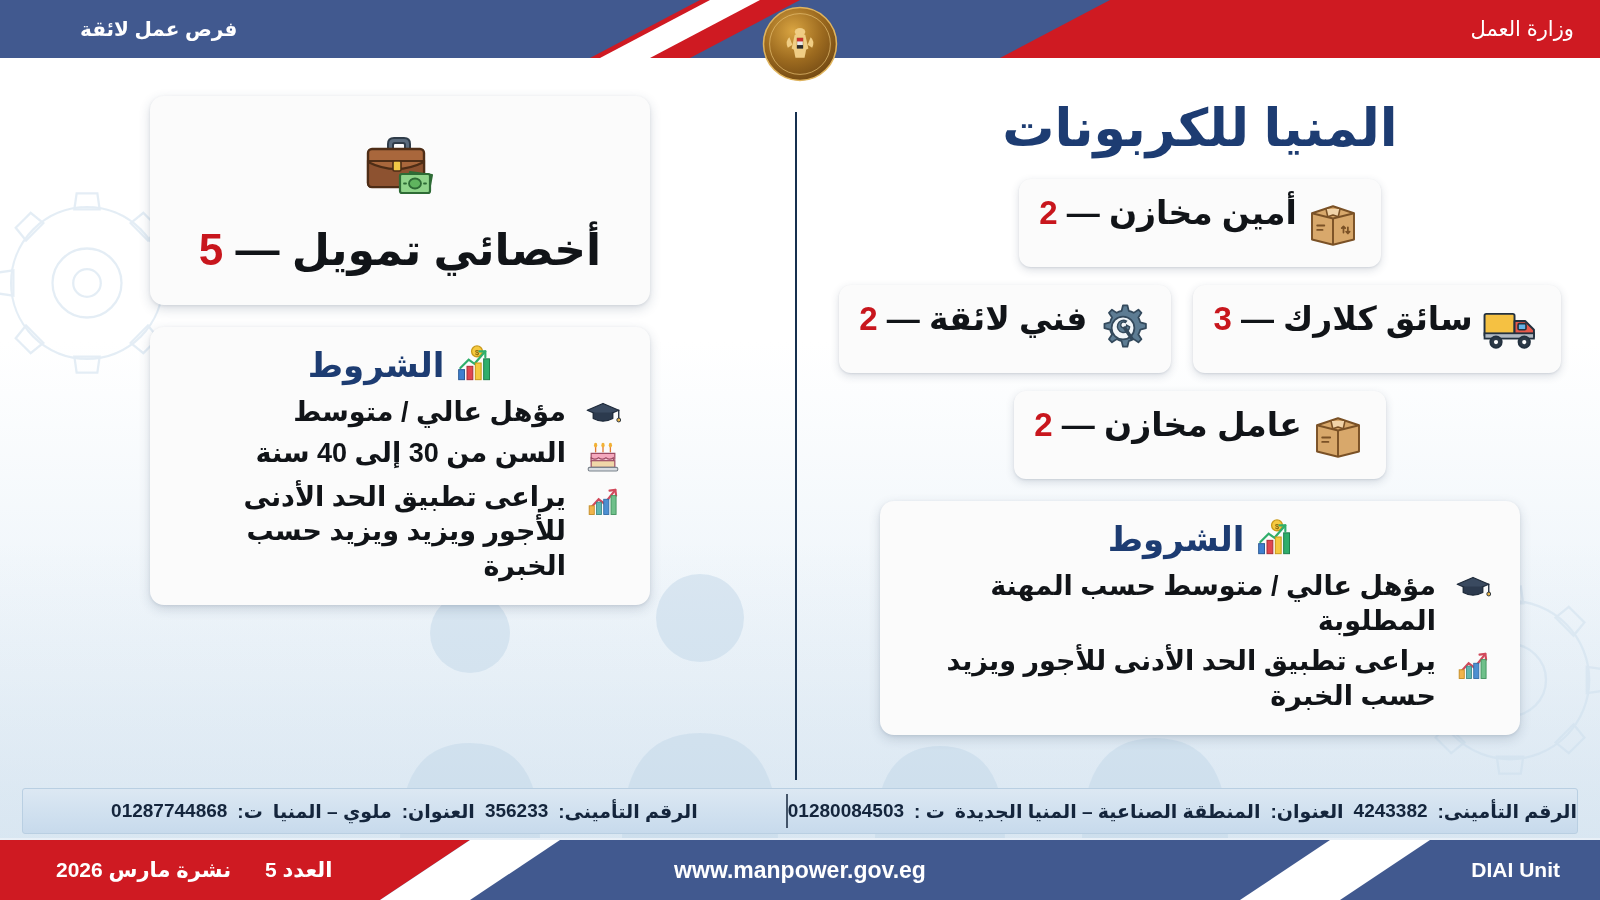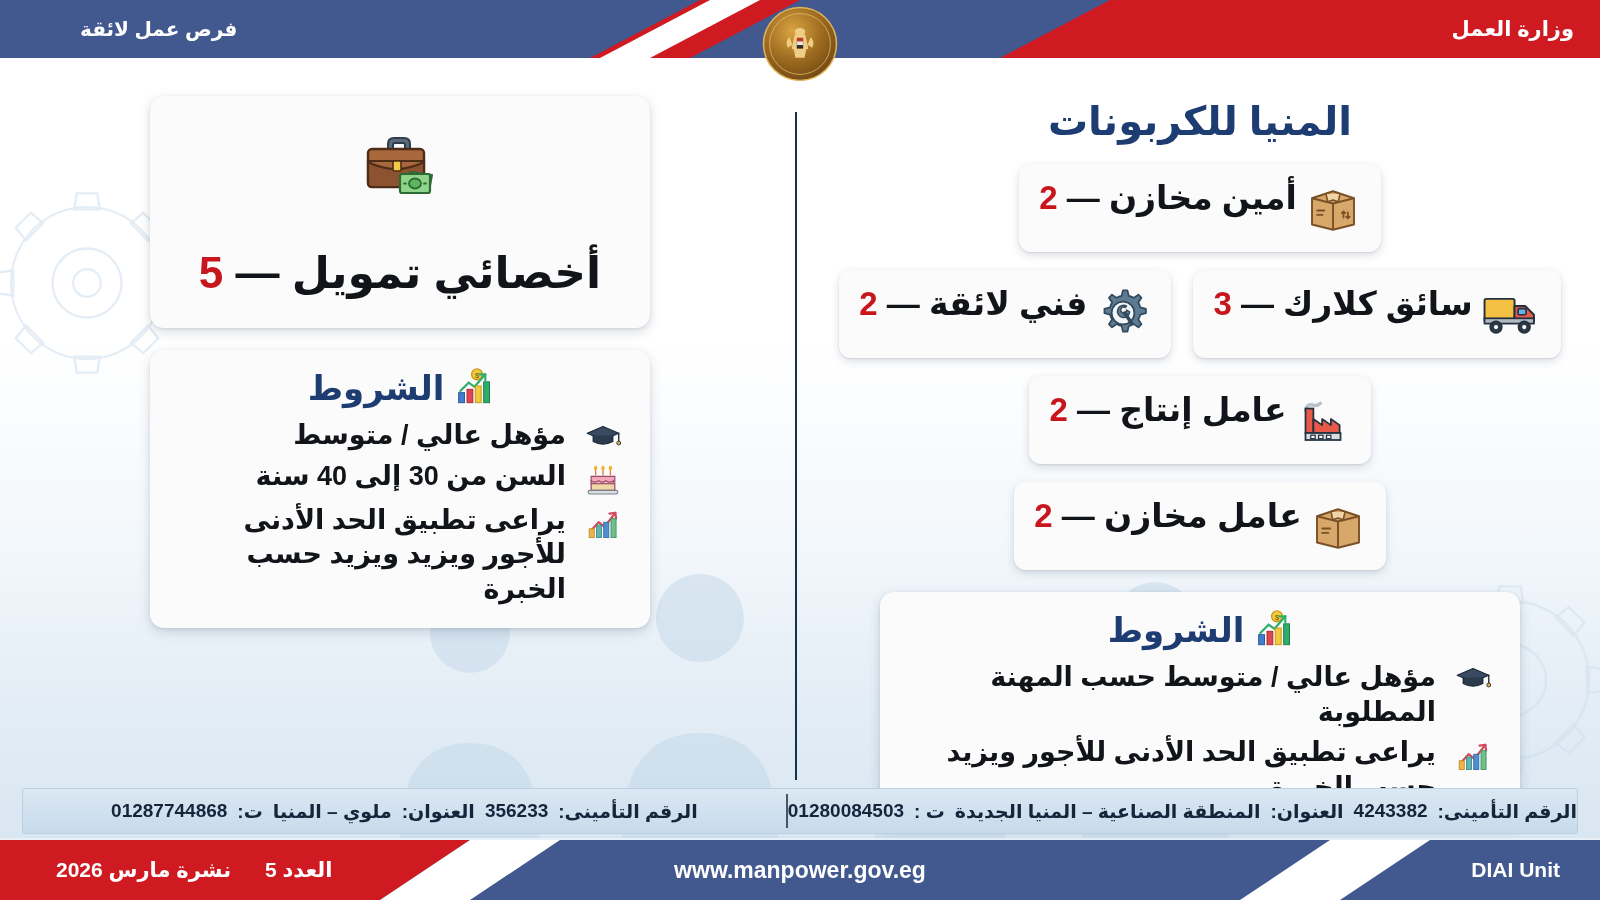--- a/index.html
+++ b/index.html
@@ -66,21 +66,21 @@
     clip-path: polygon(110px 0, 600px 0, 600px 100%, 0 100%);
   }
   .hdr-left-label {
     position: absolute; top: 0; left: 80px; height: 58px;
     display: flex; align-items: center;
     color: #ffffff; font-size: 20px; font-weight: 700; letter-spacing: .3px;
   }
   .hdr-right-label {
     position: absolute; top: 0; right: 26px; height: 58px;
     display: flex; align-items: center;
-    color: #ffffff; font-size: 21px; font-weight: 700;
+    color: #ffffff; font-size: 21px; font-weight: 400;
   }
 
   
   .emblem {
     position: absolute; top: 6px; left: 50%; transform: translateX(-50%);
     width: 76px; height: 76px; z-index: 8;
   }
 
   
   .divider {
@@ -91,21 +91,21 @@
 
   .col {
     position: absolute; top: 96px; z-index: 4;
   }
   .col-right { right: 30px; width: 740px; }
   .col-left  { left: 30px;  width: 740px; }
 
   .col-title {
     text-align: center;
     color: #1d3c72;
-    font-size: 40px;
+    font-size: 52px;
     font-weight: 700;
     line-height: 1.25;
     margin-bottom: 18px;
     text-shadow: 0 1px 0 rgba(255,255,255,.9);
   }
   .col-left .col-title { font-size: 38px; }
 
   
   .cards-grid {
     display: flex; flex-wrap: wrap; justify-content: center;
@@ -131,21 +131,21 @@
 
   .card-solo { display: flex; justify-content: center; margin-top: 18px; }
 
   
   .feature-card {
     background: #fbfbfb;
     border-radius: 14px;
     box-shadow: 0 4px 12px rgba(40,60,90,.18), 0 1px 3px rgba(40,60,90,.10);
     padding: 26px 30px 30px;
     width: 500px; margin: 0 auto;
-    display: flex; flex-direction: column; align-items: center; gap: 23px;
+    display: flex; flex-direction: column; align-items: center;
   }
   .feature-card .fc-icon { height: 92px; display: flex; align-items: center; justify-content: center; }
   .feature-card .fc-label {
     margin-top: 10px;
     font-size: 44px; font-weight: 700; color: #111418; white-space: nowrap;
   }
   .feature-card .fc-num { color: #c8161d; }
 
   
   .cond-card {
@@ -381,40 +381,20 @@
             <path d="M34 32 L42 44" stroke="#33495c" stroke-width="4" stroke-linecap="round"></path>
           </svg>
         </div>
         <div class="jc-label">
           <span>فني لائقة</span>
           <span>—</span>
           <span class="jc-num">2</span>
         </div>
       </div>
 
-      <div class="job-card">
-        <div class="jc-icon">
-          <svg width="56" height="56" viewBox="0 0 64 64">
-            <path d="M12 22 q2 -8 8 -6 q5 2 9 -2" fill="none" stroke="#b9c2ca" stroke-width="4" stroke-linecap="round"></path>
-            <rect x="12" y="20" width="9" height="28" fill="#e8594a" stroke="#23313f" stroke-width="2"></rect>
-            <path d="M21 48 V32 l10 7 V32 l10 7 V32 l10 7 V48 z" fill="#e8594a" stroke="#23313f" stroke-width="2" stroke-linejoin="round"></path>
-            <rect x="12" y="48" width="40" height="8" fill="#d8dde2" stroke="#23313f" stroke-width="2"></rect>
-            <g fill="#ffffff" stroke="#23313f" stroke-width="1.4">
-              <rect x="18" y="50.5" width="5" height="4"></rect>
-              <rect x="27" y="50.5" width="5" height="4"></rect>
-              <rect x="36" y="50.5" width="5" height="4"></rect>
-            </g>
-          </svg>
-        </div>
-        <div class="jc-label">
-          <span>عامل إنتاج</span>
-          <span>—</span>
-          <span class="jc-num">2</span>
-        </div>
-      </div>
     </div>
 
     <div class="card-solo">
       <div class="job-card wide">
         <div class="jc-icon">
           <svg width="56" height="56" viewBox="0 0 64 64">
             <path d="M8 22 L32 14 L56 22 L56 52 L32 58 L8 52 Z" fill="#d8a86b" stroke="#7a5126" stroke-width="2.2" stroke-linejoin="round"></path>
             <path d="M8 22 L32 28 L56 22" fill="none" stroke="#7a5126" stroke-width="2.2"></path>
             <path d="M32 28 L32 58" stroke="#7a5126" stroke-width="2.2"></path>
             <path d="M24 17 L26 26 L32 24 L38 26 L40 17" fill="#f1d3a8" stroke="#7a5126" stroke-width="1.8" stroke-linejoin="round"></path>

